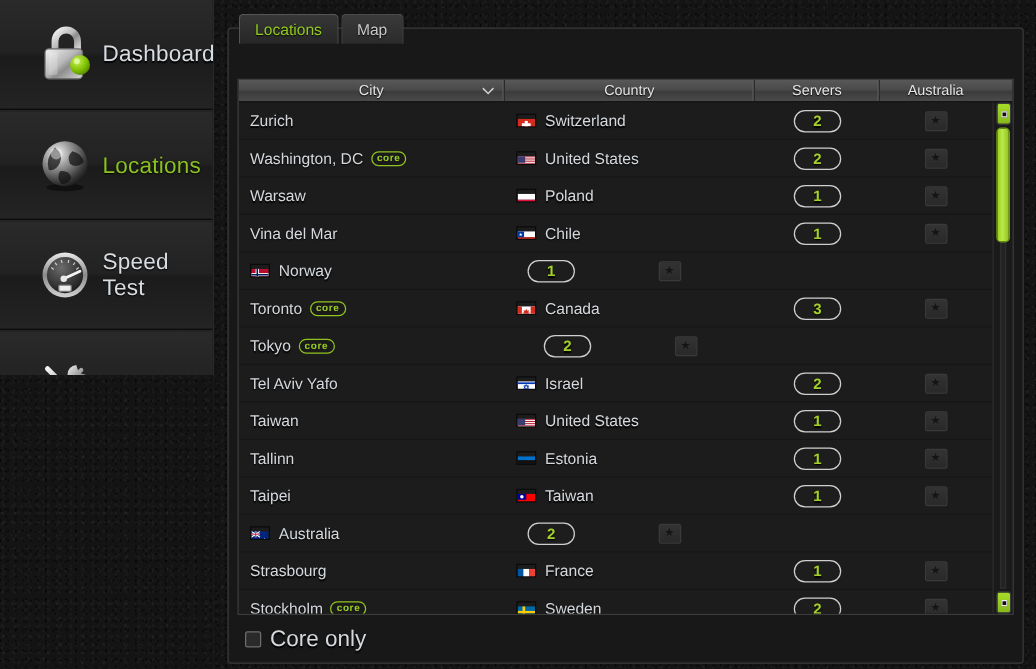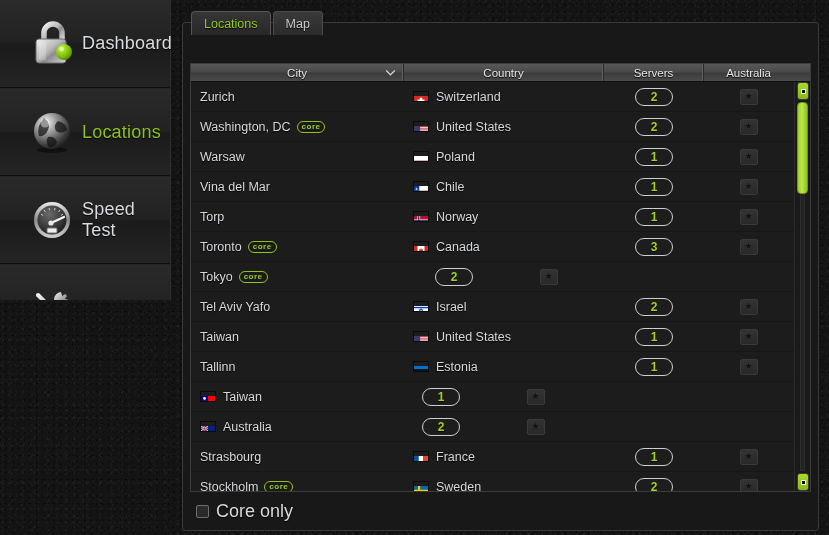--- a/index.html
+++ b/index.html
@@ -440,23 +440,20 @@
                 <span class="country-text">Chile</span>
               </div>
               <div class="cell servers col-servers">
                 <span class="server-pill">1</span>
               </div>
               <div class="cell favorite col-favorite">
                 <span class="fav-btn">★</span>
               </div>
             </div>
             <div class="row">
-              <div class="cell city col-city">
-                <span class="city-text">Torp</span>
-              </div>
               <div class="cell country col-country">
                 <span class="flag"><svg viewBox="0 0 16 11">
                     <rect width="16" height="11" fill="#ba0c2f"></rect>
                     <rect x="4" width="3" height="11" fill="#fff"></rect>
                     <rect y="4" width="16" height="3" fill="#fff"></rect>
                     <rect x="4.8" width="1.4" height="11" fill="#00205b"></rect>
                     <rect y="4.8" width="16" height="1.4" fill="#00205b"></rect>
                   </svg></span>
                 <span class="country-text">Norway</span>
               </div>
@@ -559,20 +556,23 @@
                 <span class="country-text">Estonia</span>
               </div>
               <div class="cell servers col-servers">
                 <span class="server-pill">1</span>
               </div>
               <div class="cell favorite col-favorite">
                 <span class="fav-btn">★</span>
               </div>
             </div>
             <div class="row">
+              <div class="cell city col-city">
+                <span class="city-text">Taipei</span>
+              </div>
               <div class="cell country col-country">
                 <span class="flag"><svg viewBox="0 0 16 11">
                     <rect width="16" height="11" fill="#fe0000"></rect>
                     <rect width="8" height="5.5" fill="#000095"></rect>
                     <circle cx="4" cy="2.75" r="1.6" fill="#fff"></circle>
                   </svg></span>
                 <span class="country-text">Taiwan</span>
               </div>
               <div class="cell servers col-servers">
                 <span class="server-pill">1</span>

